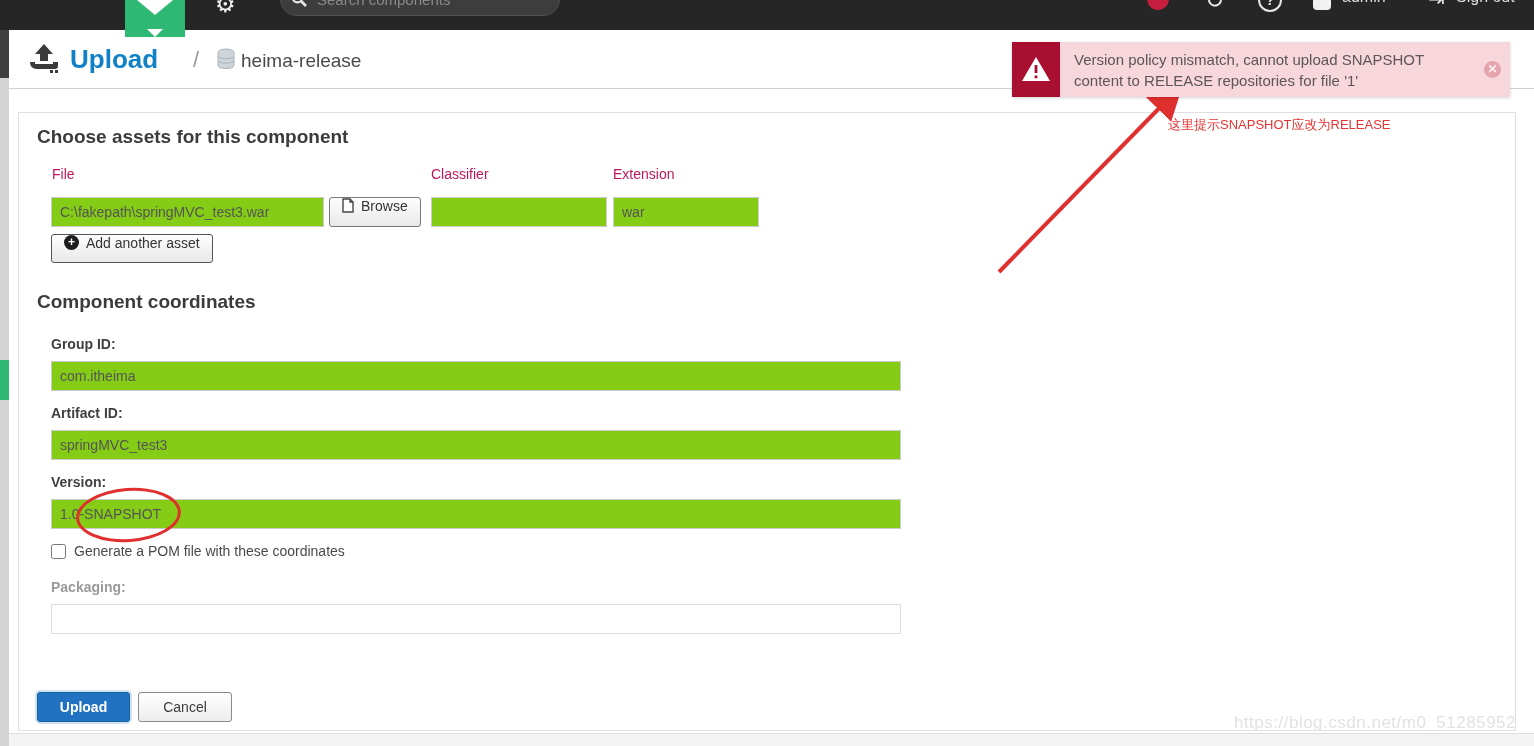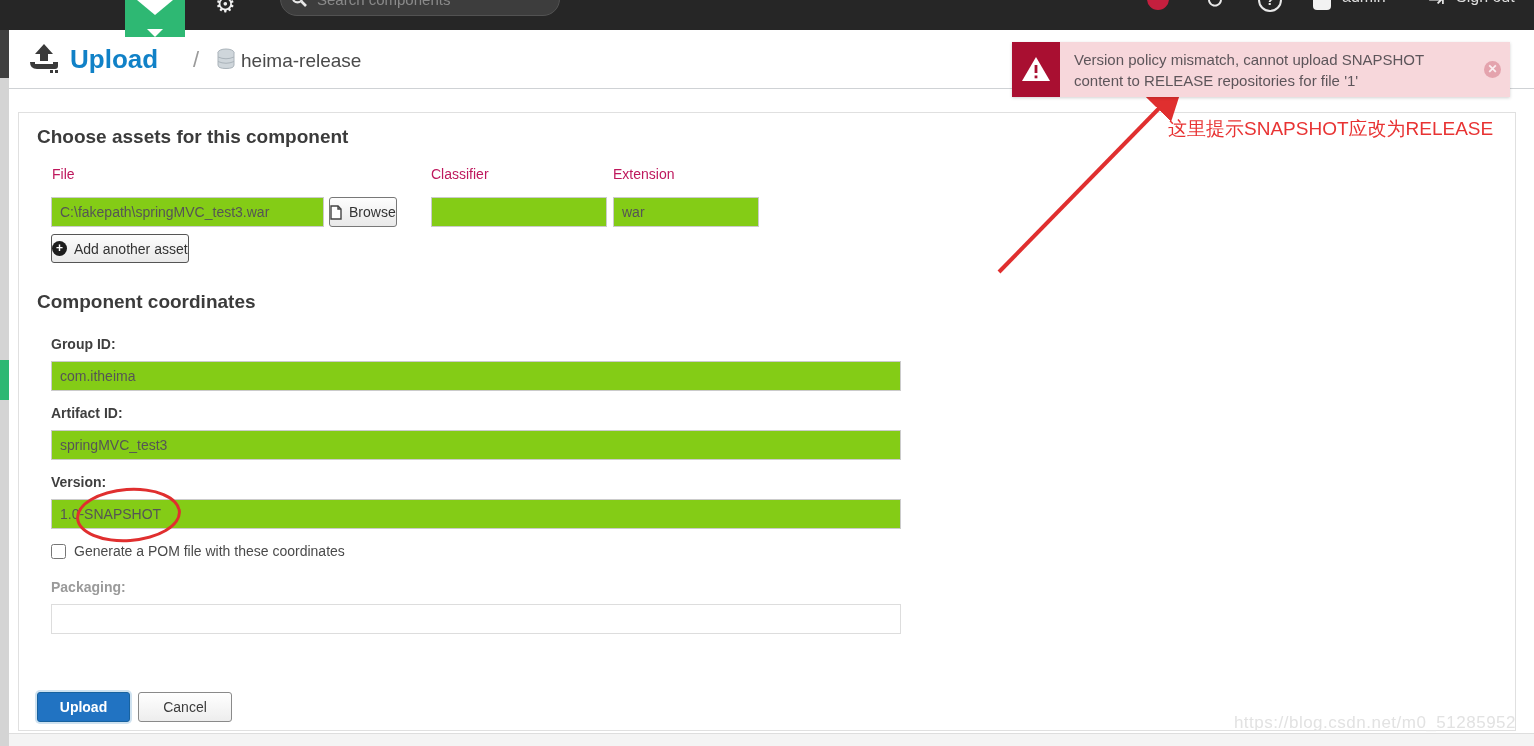--- a/index.html
+++ b/index.html
@@ -39,35 +39,35 @@
   .bc-db{position:absolute;left:215px;top:18px;}
   .bc-repo{position:absolute;left:241px;top:20px;font-size:19px;color:#4a4a4a;}
   
   .notif{position:absolute;left:1012px;top:42px;width:498px;height:55px;display:flex;z-index:10;box-shadow:0 1px 3px rgba(0,0,0,.18);}
   .notif-ic{flex:0 0 48px;display:flex;align-items:center;justify-content:center;}
   .notif-body{flex:1;position:relative;font-size:15px;line-height:21px;color:#5d555a;
     padding:7px 34px 7px 14px;box-sizing:border-box;}
   .notif-close{position:absolute;right:9px;top:19px;width:17px;height:17px;border-radius:50%;background:#e4a3ad;
     color:#fbeef0;font-size:12px;font-weight:bold;text-align:center;line-height:17px;cursor:pointer;}
   
-  .annot{position:absolute;left:1168px;top:116px;font-size:19px;z-index:9;}
+  .annot{position:absolute;left:1168px;top:116px;font-size:13px;z-index:9;}
   .arrow-svg{position:absolute;left:985px;top:82px;z-index:9;}
   .red-ellipse{position:absolute;left:76px;top:488px;width:99px;height:48px;border:3px solid #e02f2f;
     border-radius:50%;transform:rotate(-4deg);z-index:4;}
   
   .panel{position:absolute;left:18px;top:112px;width:1498px;height:619px;border:1px solid #e0e0e0;background:#fff;box-sizing:border-box;z-index:2;}
   .h1{position:absolute;left:18px;top:13px;font-size:19px;font-weight:bold;color:#3b3b3b;}
   .h2{position:absolute;left:18px;top:178px;font-size:19px;font-weight:bold;color:#3b3b3b;}
   .flabel{position:absolute;font-size:14px;color:#be185d;}
   .blabel{position:absolute;font-size:14px;font-weight:bold;color:#3f3f3f;}
   .inp{position:absolute;height:30px;border:1px solid #cbcbcb;color:#555;font-size:14px;padding:0 8px;
     box-sizing:border-box;font-family:"Liberation Sans",sans-serif;outline:none;background:#84cc16;}
   .inp:disabled{border-color:#ddd;background:#fff;}
   .chrome-btn{position:absolute;height:30px;background:linear-gradient(#fdfdfd,#e9e9e9);border:1px solid #787878;
-    border-radius:3px;color:#333;font-size:14px;display:flex;align-items:center;gap:7px;padding:0 0;
+    border-radius:3px;color:#333;font-size:14px;display:flex;align-items:flex-start;gap:7px;padding:0 12px;
     font-family:"Liberation Sans",sans-serif;cursor:pointer;box-sizing:border-box;}
   .plus-ic{width:15px;height:15px;border-radius:50%;background:#1d1d1d;color:#fff;font-size:12px;font-weight:bold;
     line-height:15px;text-align:center;}
   .chk-row{position:absolute;left:32px;top:430px;display:flex;align-items:center;gap:8px;font-size:14px;color:#4a4a4a;}
   .chk{width:15px;height:15px;margin:0;}
   .btn-upload{position:absolute;left:18px;top:579px;width:93px;height:30px;color:#fff;font-weight:bold;font-size:14px;
     border-radius:3px;cursor:pointer;font-family:"Liberation Sans",sans-serif;
     border:1px solid #18629f;box-shadow:0 0 0 2px #cfe2f0;}
   .btn-cancel{position:absolute;left:119px;top:579px;width:94px;height:30px;background:linear-gradient(#ffffff,#ededed);
     border:1px solid #8a8a8a;border-radius:3px;color:#3c3c3c;font-size:14px;cursor:pointer;font-family:"Liberation Sans",sans-serif;}

